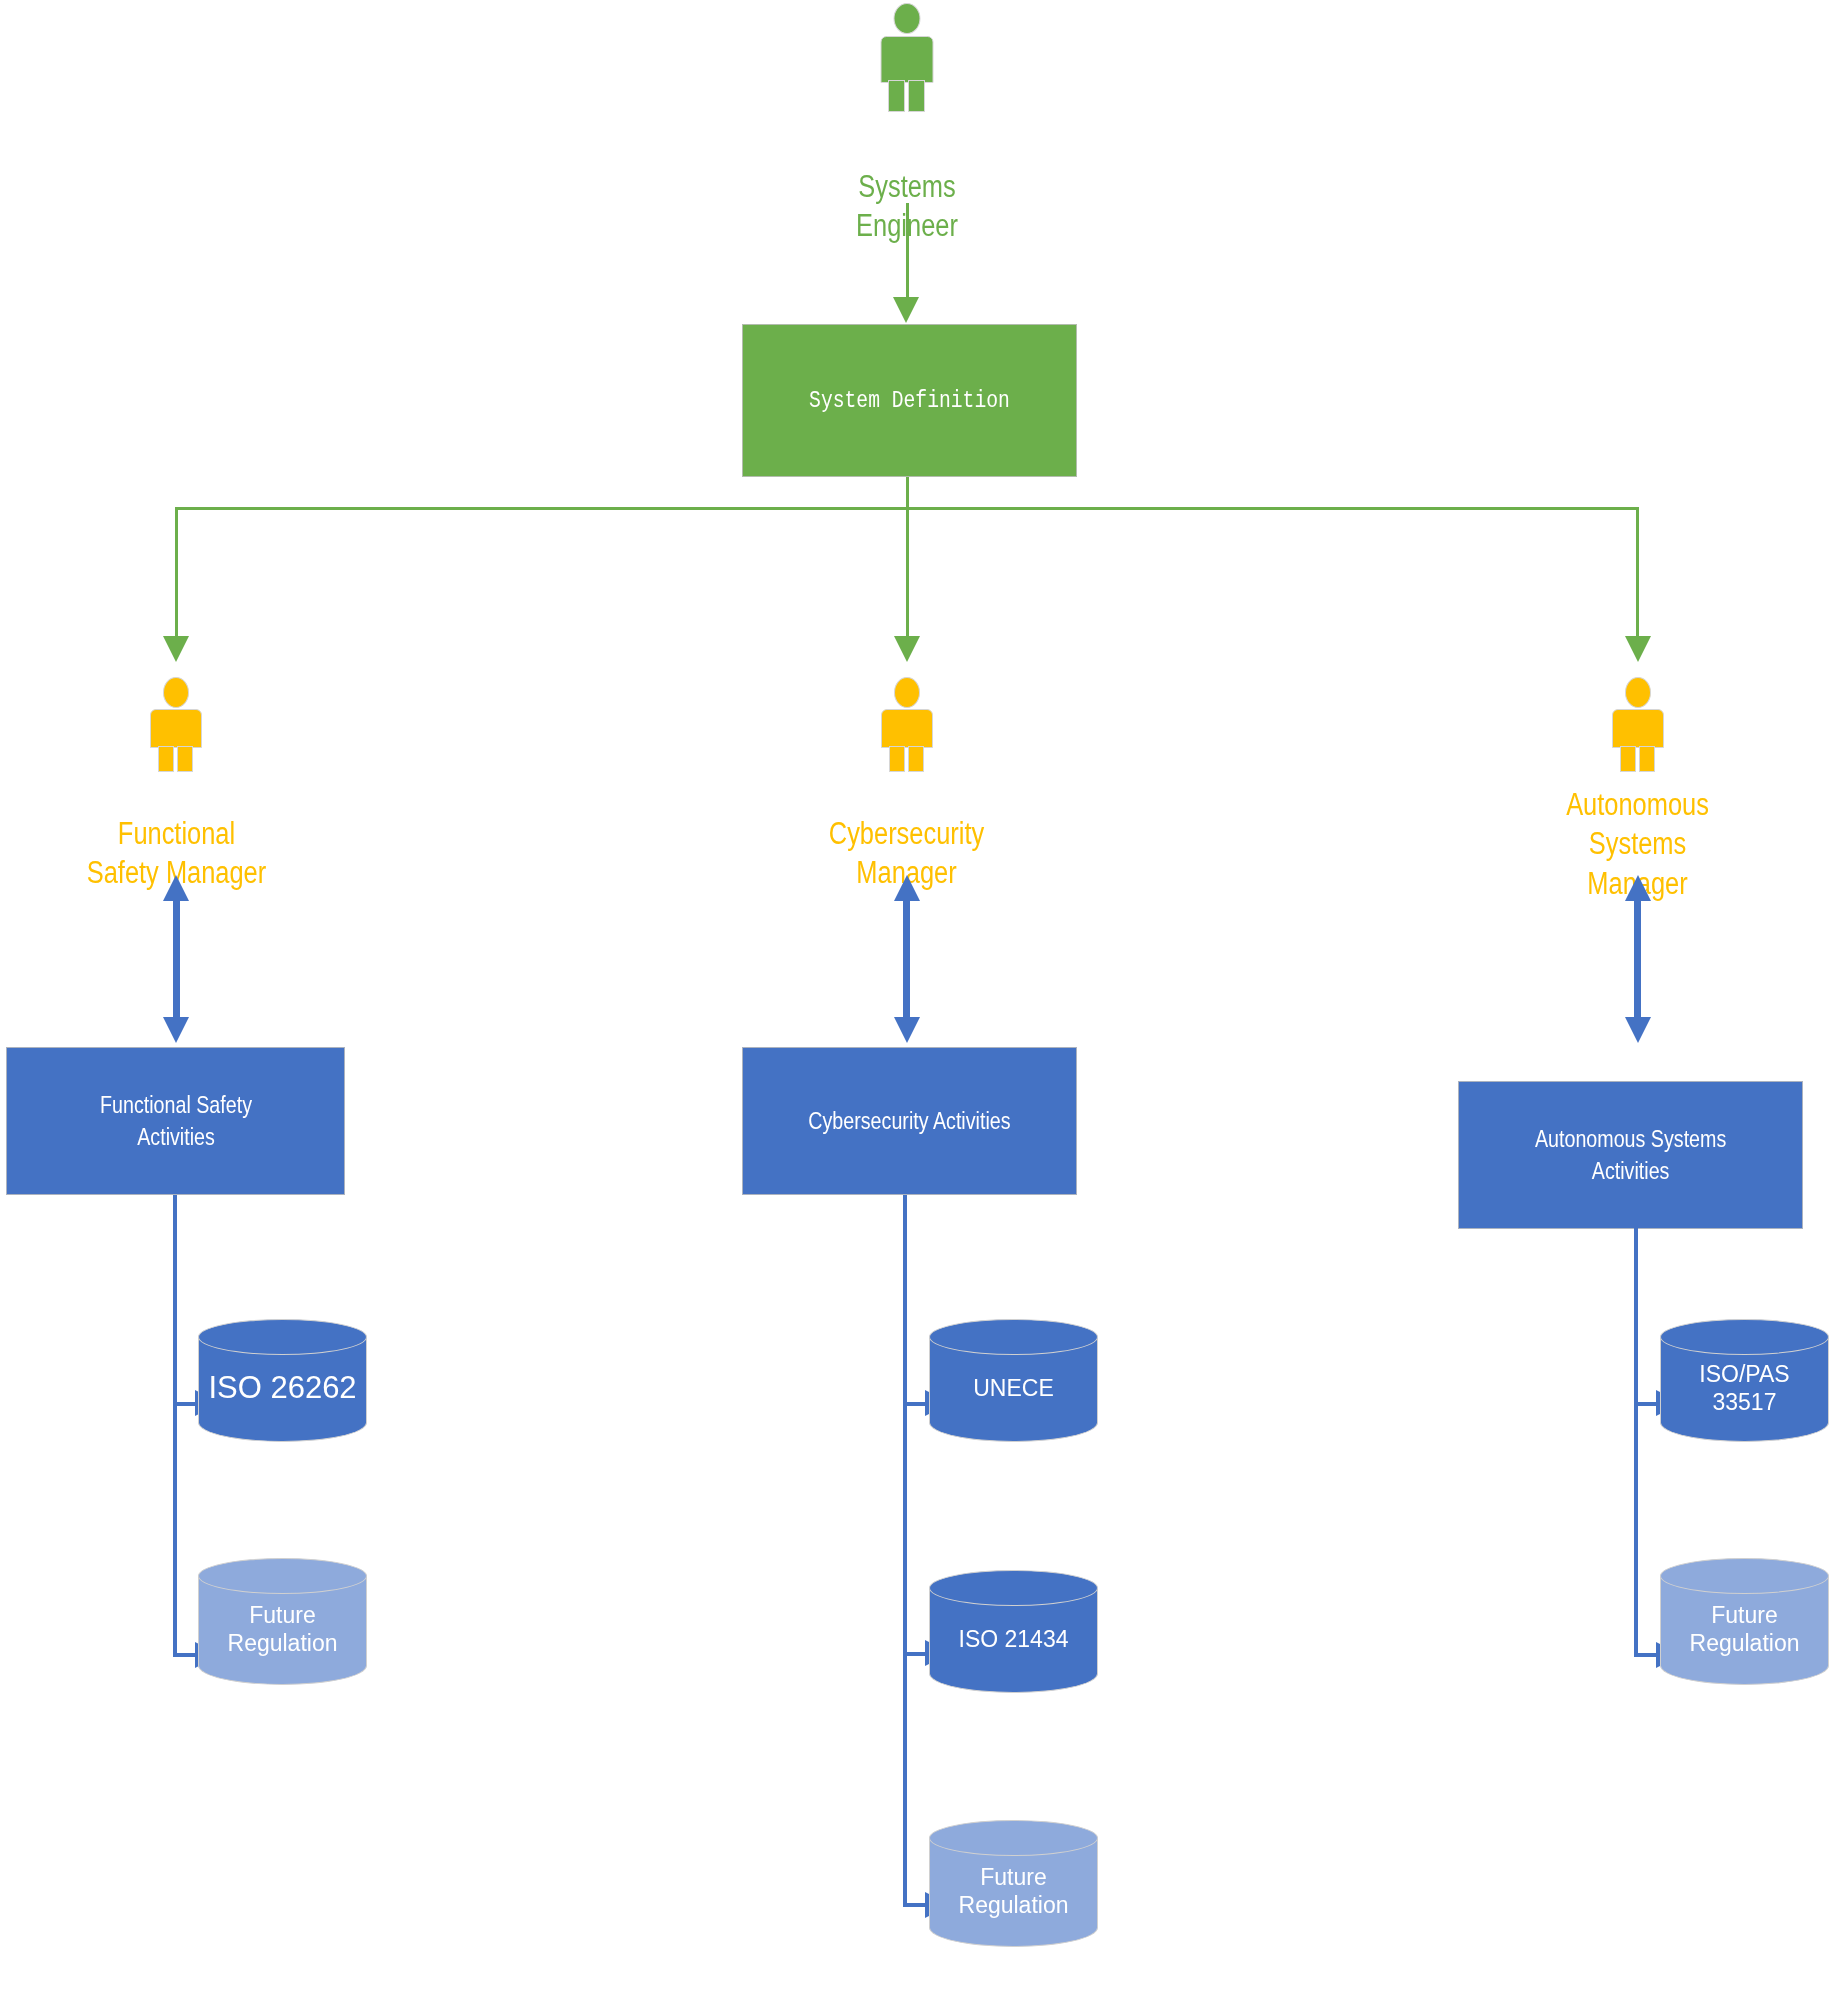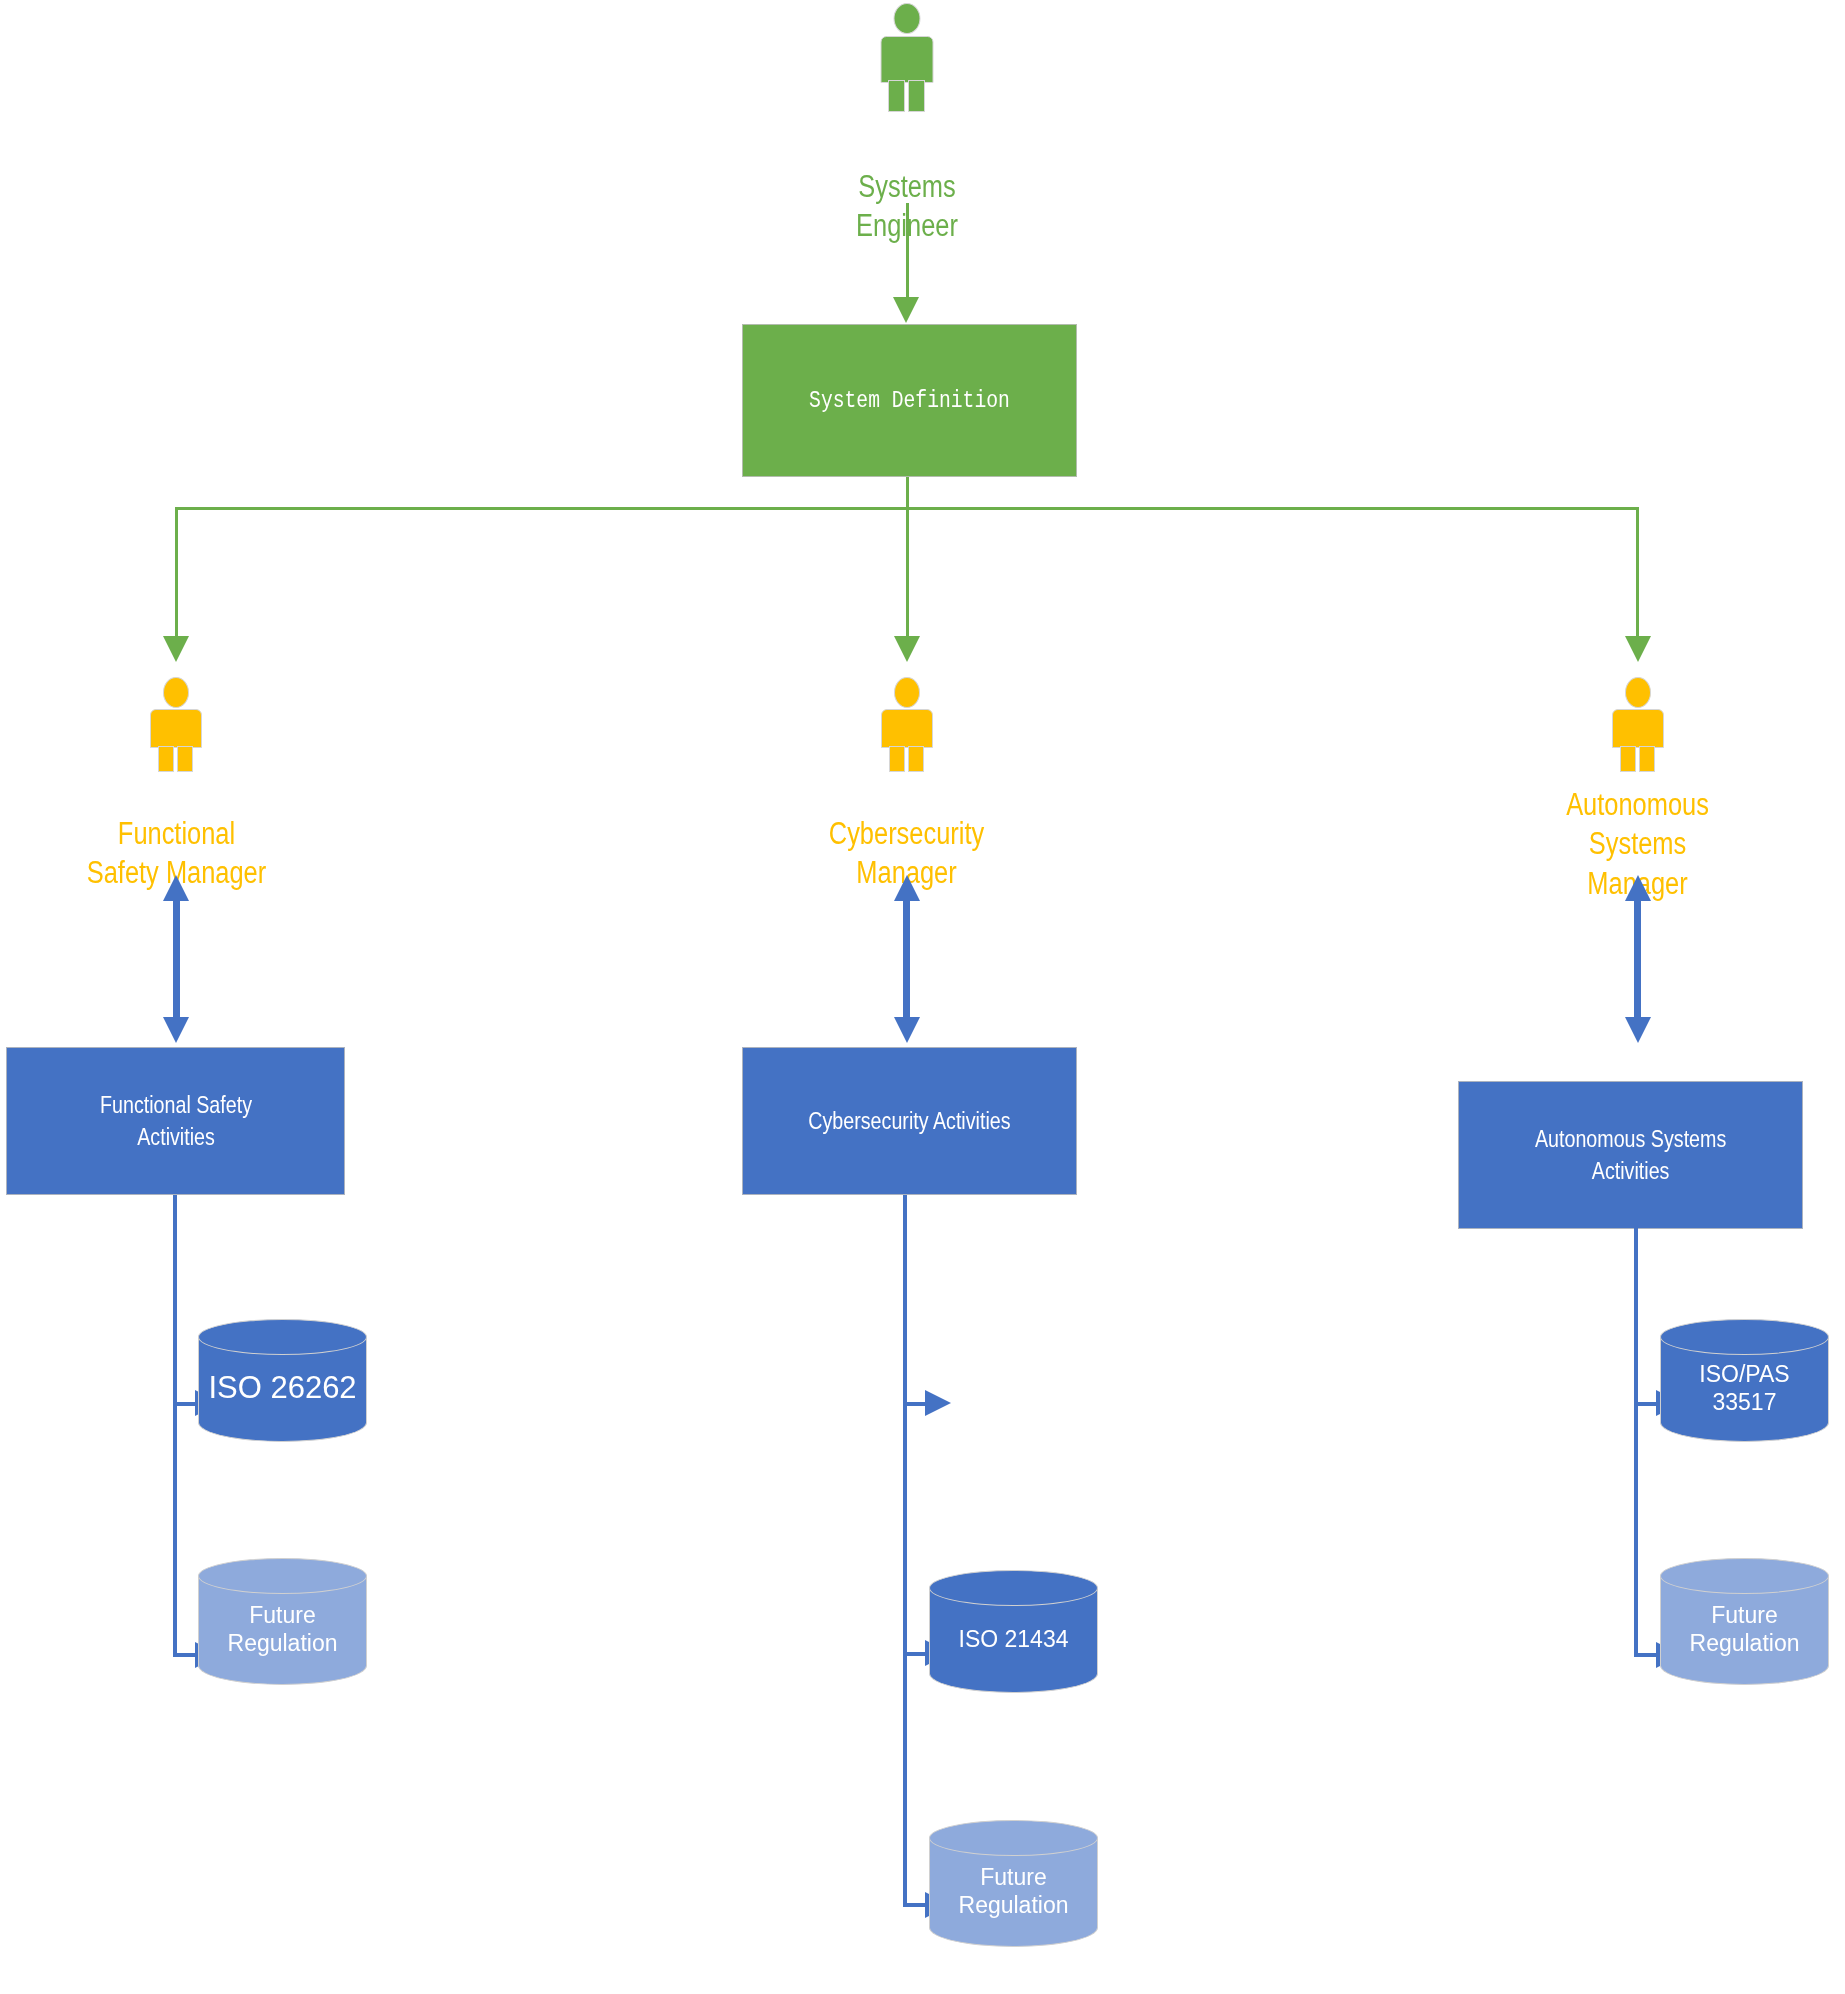--- a/index.html
+++ b/index.html
@@ -186,20 +186,27 @@
   </div>
 
   <div class="vline" style="left:903px;top:1195px;width:4.2px;height:712px;background:#4472C4;"></div>
   <div class="hline" style="left:903px;top:1402px;width:25.4px;height:3.8px;background:#4472C4;"></div>
   <div class="arrowright" style="left:925px;top:1390px;border-left:26px solid #4472C4;"></div>
   <div class="hline" style="left:903px;top:1652px;width:25.4px;height:3.8px;background:#4472C4;"></div>
   <div class="arrowright" style="left:925px;top:1640px;border-left:26px solid #4472C4;"></div>
   <div class="hline" style="left:903px;top:1903px;width:25.4px;height:3.8px;background:#4472C4;"></div>
   <div class="arrowright" style="left:925px;top:1892px;border-left:26px solid #4472C4;"></div>
 
+  <div class="cyl dark" style="left:929px;top:1319px;width:169px;height:123px;">
+    <div class="tube"></div>
+    <div class="top"></div>
+    <div class="cyllabel" style="font-size:23px;">
+      <span>UNECE</span>
+    </div>
+  </div>
 
   <div class="cyl dark" style="left:929px;top:1570px;width:169px;height:123px;">
     <div class="tube"></div>
     <div class="top"></div>
     <div class="cyllabel" style="font-size:23px;">
       <span>ISO 21434</span>
     </div>
   </div>
 
   <div class="cyl light" style="left:929px;top:1820px;width:169px;height:127px;">

